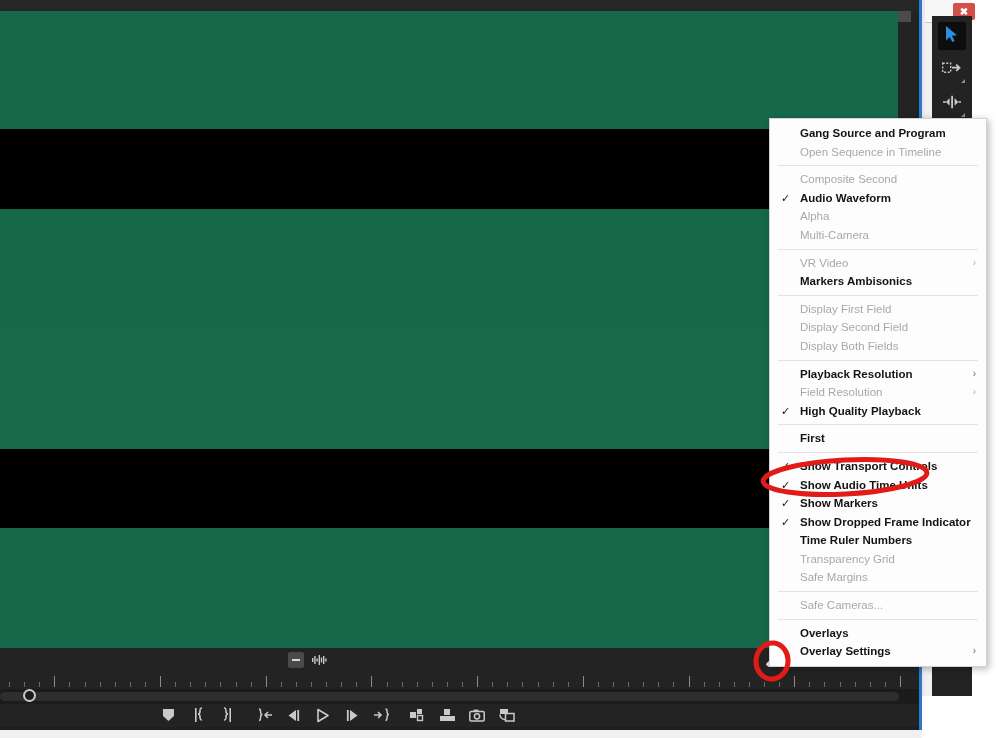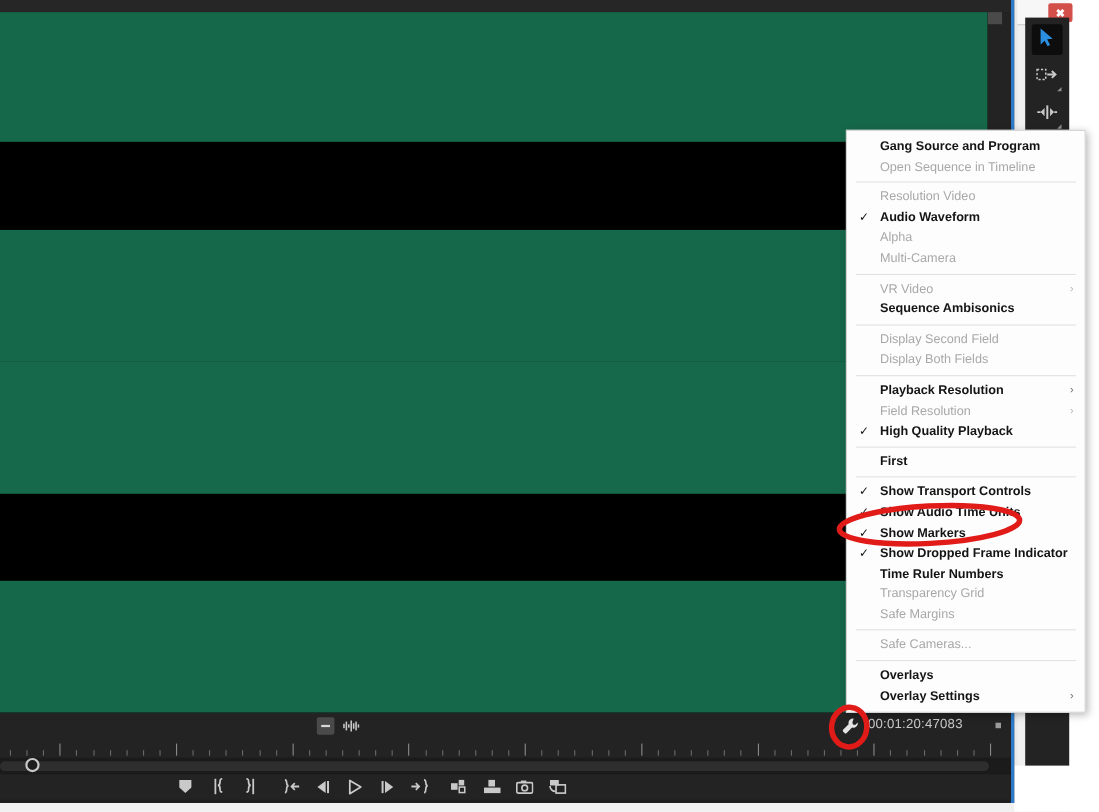--- a/index.html
+++ b/index.html
@@ -549,28 +549,29 @@
             <path d="M2 12.6L12.6 2l3.6 3.6L5.6 13z" fill="#8d8d8d"></path>
             <path d="M4 10.6l10.5-8" stroke="#c9c9c9" stroke-width="1.2" fill="none"></path>
           </svg></span>
       </div>
     </div>
 
   <div id="context-menu">
       <div class="menu-item"><span>Gang Source and Program</span></div>
       <div class="menu-item disabled"><span>Open Sequence in Timeline</span></div>
       <div class="menu-sep"></div>
-      <div class="menu-item disabled"><span>Resolution Video</span></div>
+      <div class="menu-item disabled"><span>Composite Second</span></div>
       <div class="menu-item"><span class="check">✓</span><span>Audio Waveform</span></div>
       <div class="menu-item disabled"><span>Alpha</span></div>
       <div class="menu-item disabled"><span>Multi-Camera</span></div>
       <div class="menu-sep"></div>
       <div class="menu-item disabled"><span>VR Video</span><span class="arrow">›</span></div>
-      <div class="menu-item"><span>Sequence Ambisonics</span></div>
-      <div class="menu-sep"></div>
+      <div class="menu-item"><span>Markers Ambisonics</span></div>
+      <div class="menu-sep"></div>
+      <div class="menu-item disabled"><span>Display First Field</span></div>
       <div class="menu-item disabled"><span>Display Second Field</span></div>
       <div class="menu-item disabled"><span>Display Both Fields</span></div>
       <div class="menu-sep"></div>
       <div class="menu-item"><span>Playback Resolution</span><span class="arrow">›</span></div>
       <div class="menu-item disabled"><span>Field Resolution</span><span class="arrow">›</span></div>
       <div class="menu-item"><span class="check">✓</span><span>High Quality Playback</span></div>
       <div class="menu-sep"></div>
       <div class="menu-item"><span>First</span></div>
       <div class="menu-sep"></div>
       <div class="menu-item"><span class="check">✓</span><span>Show Transport Controls</span></div>

